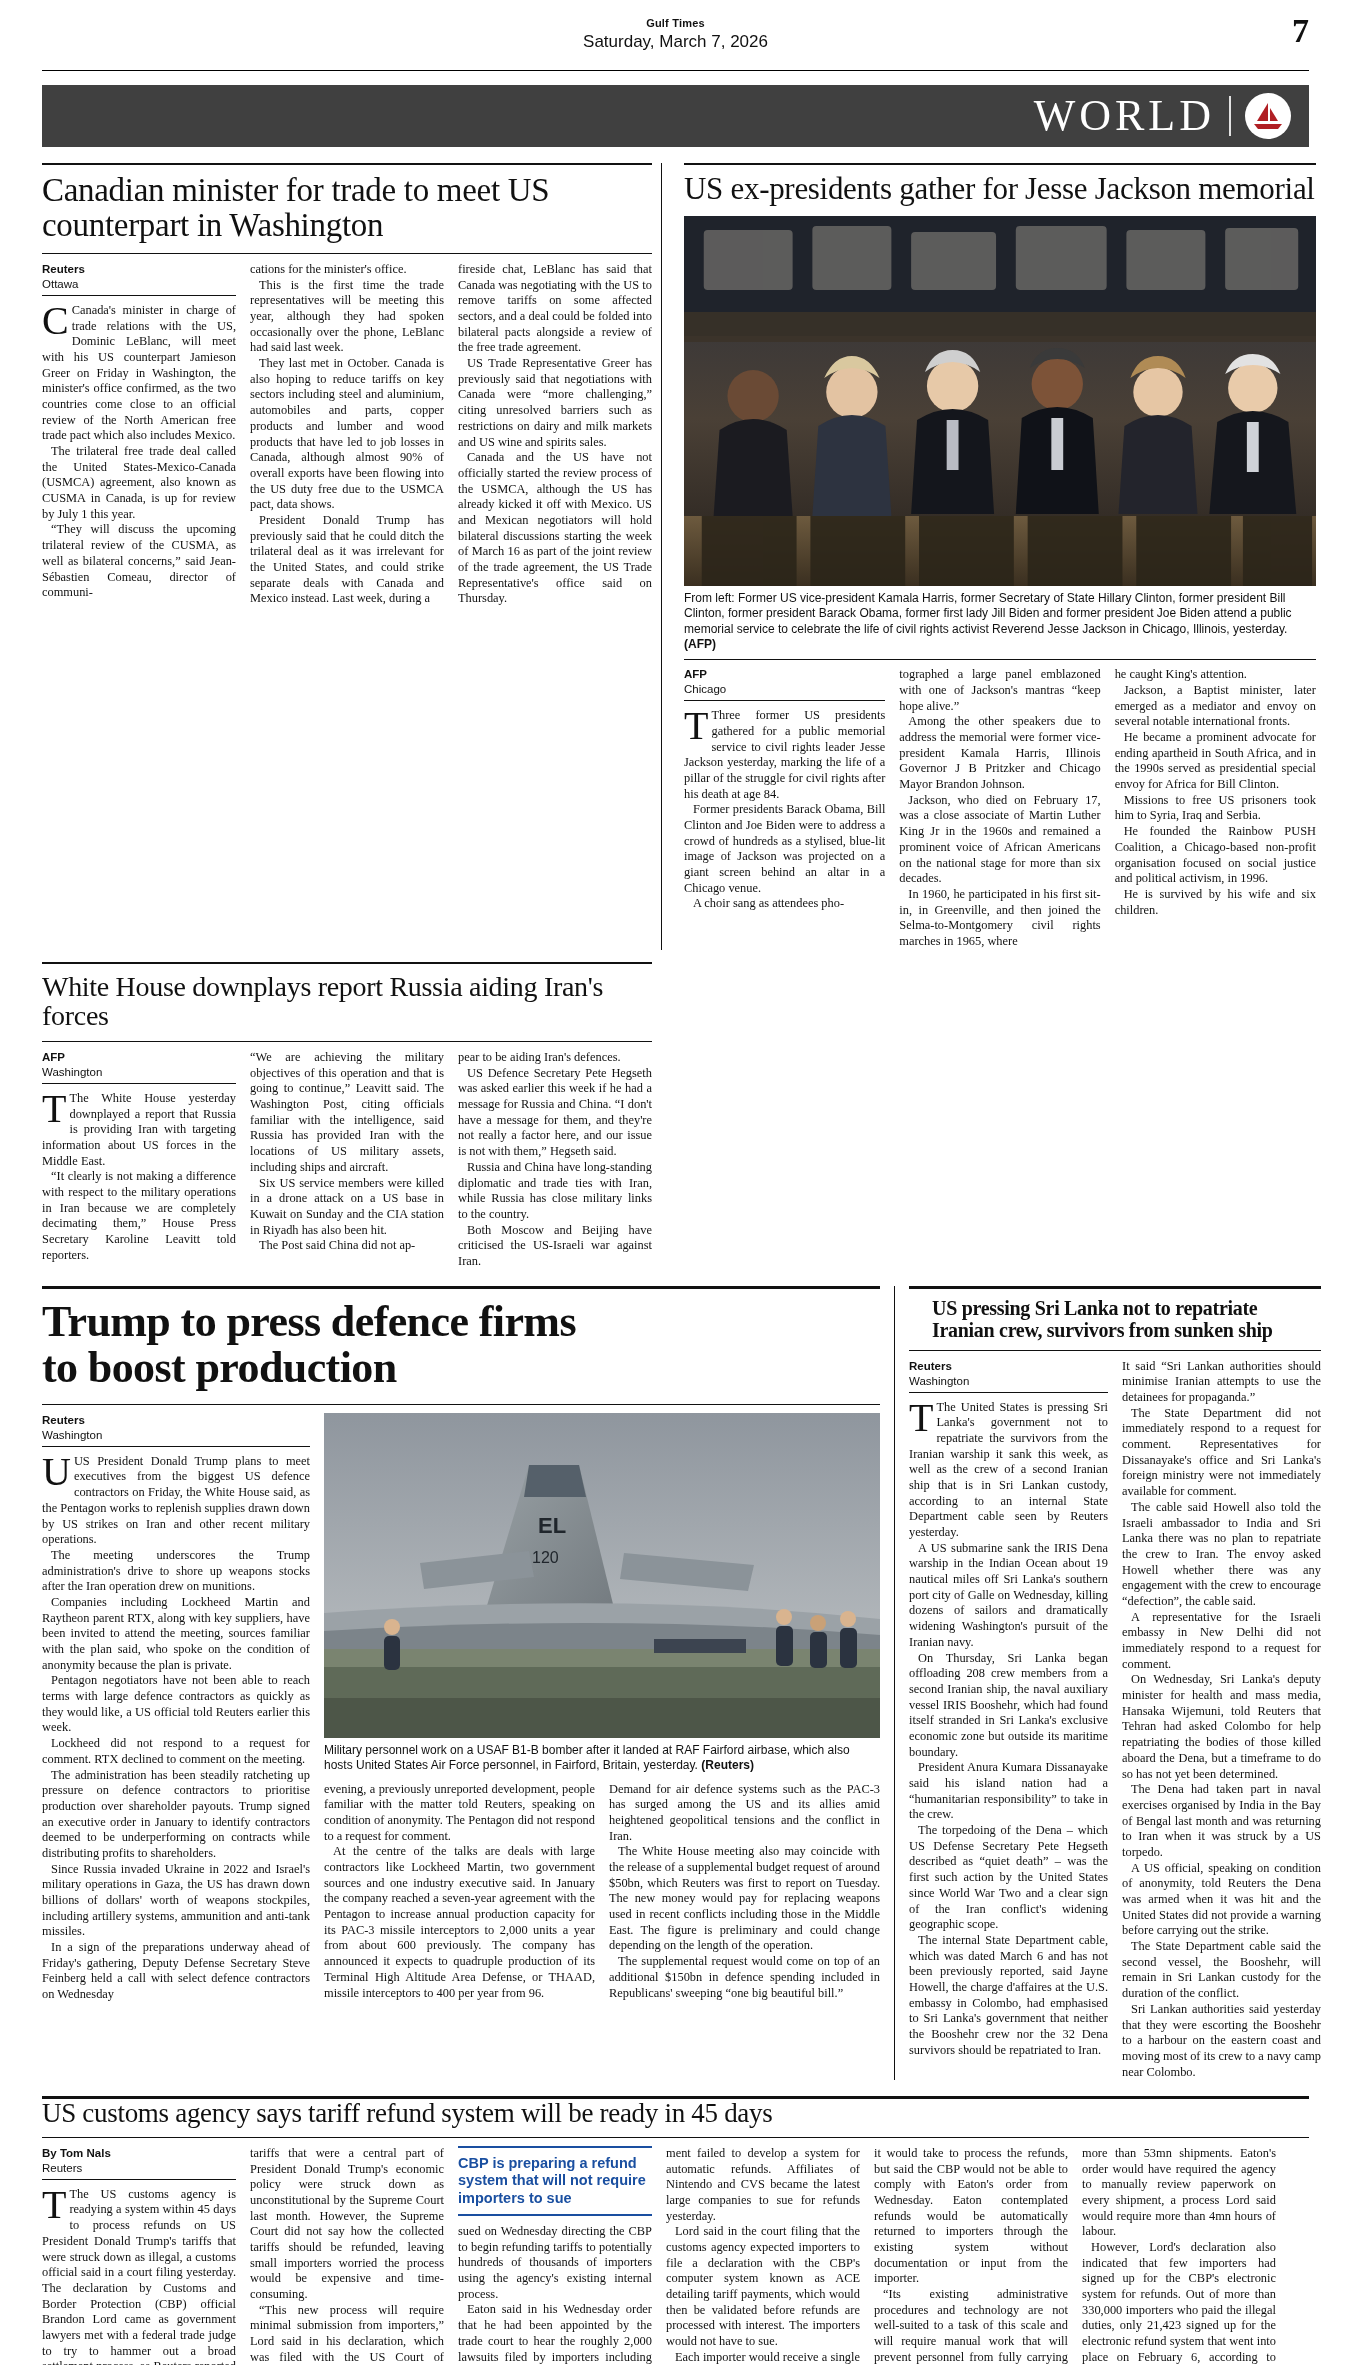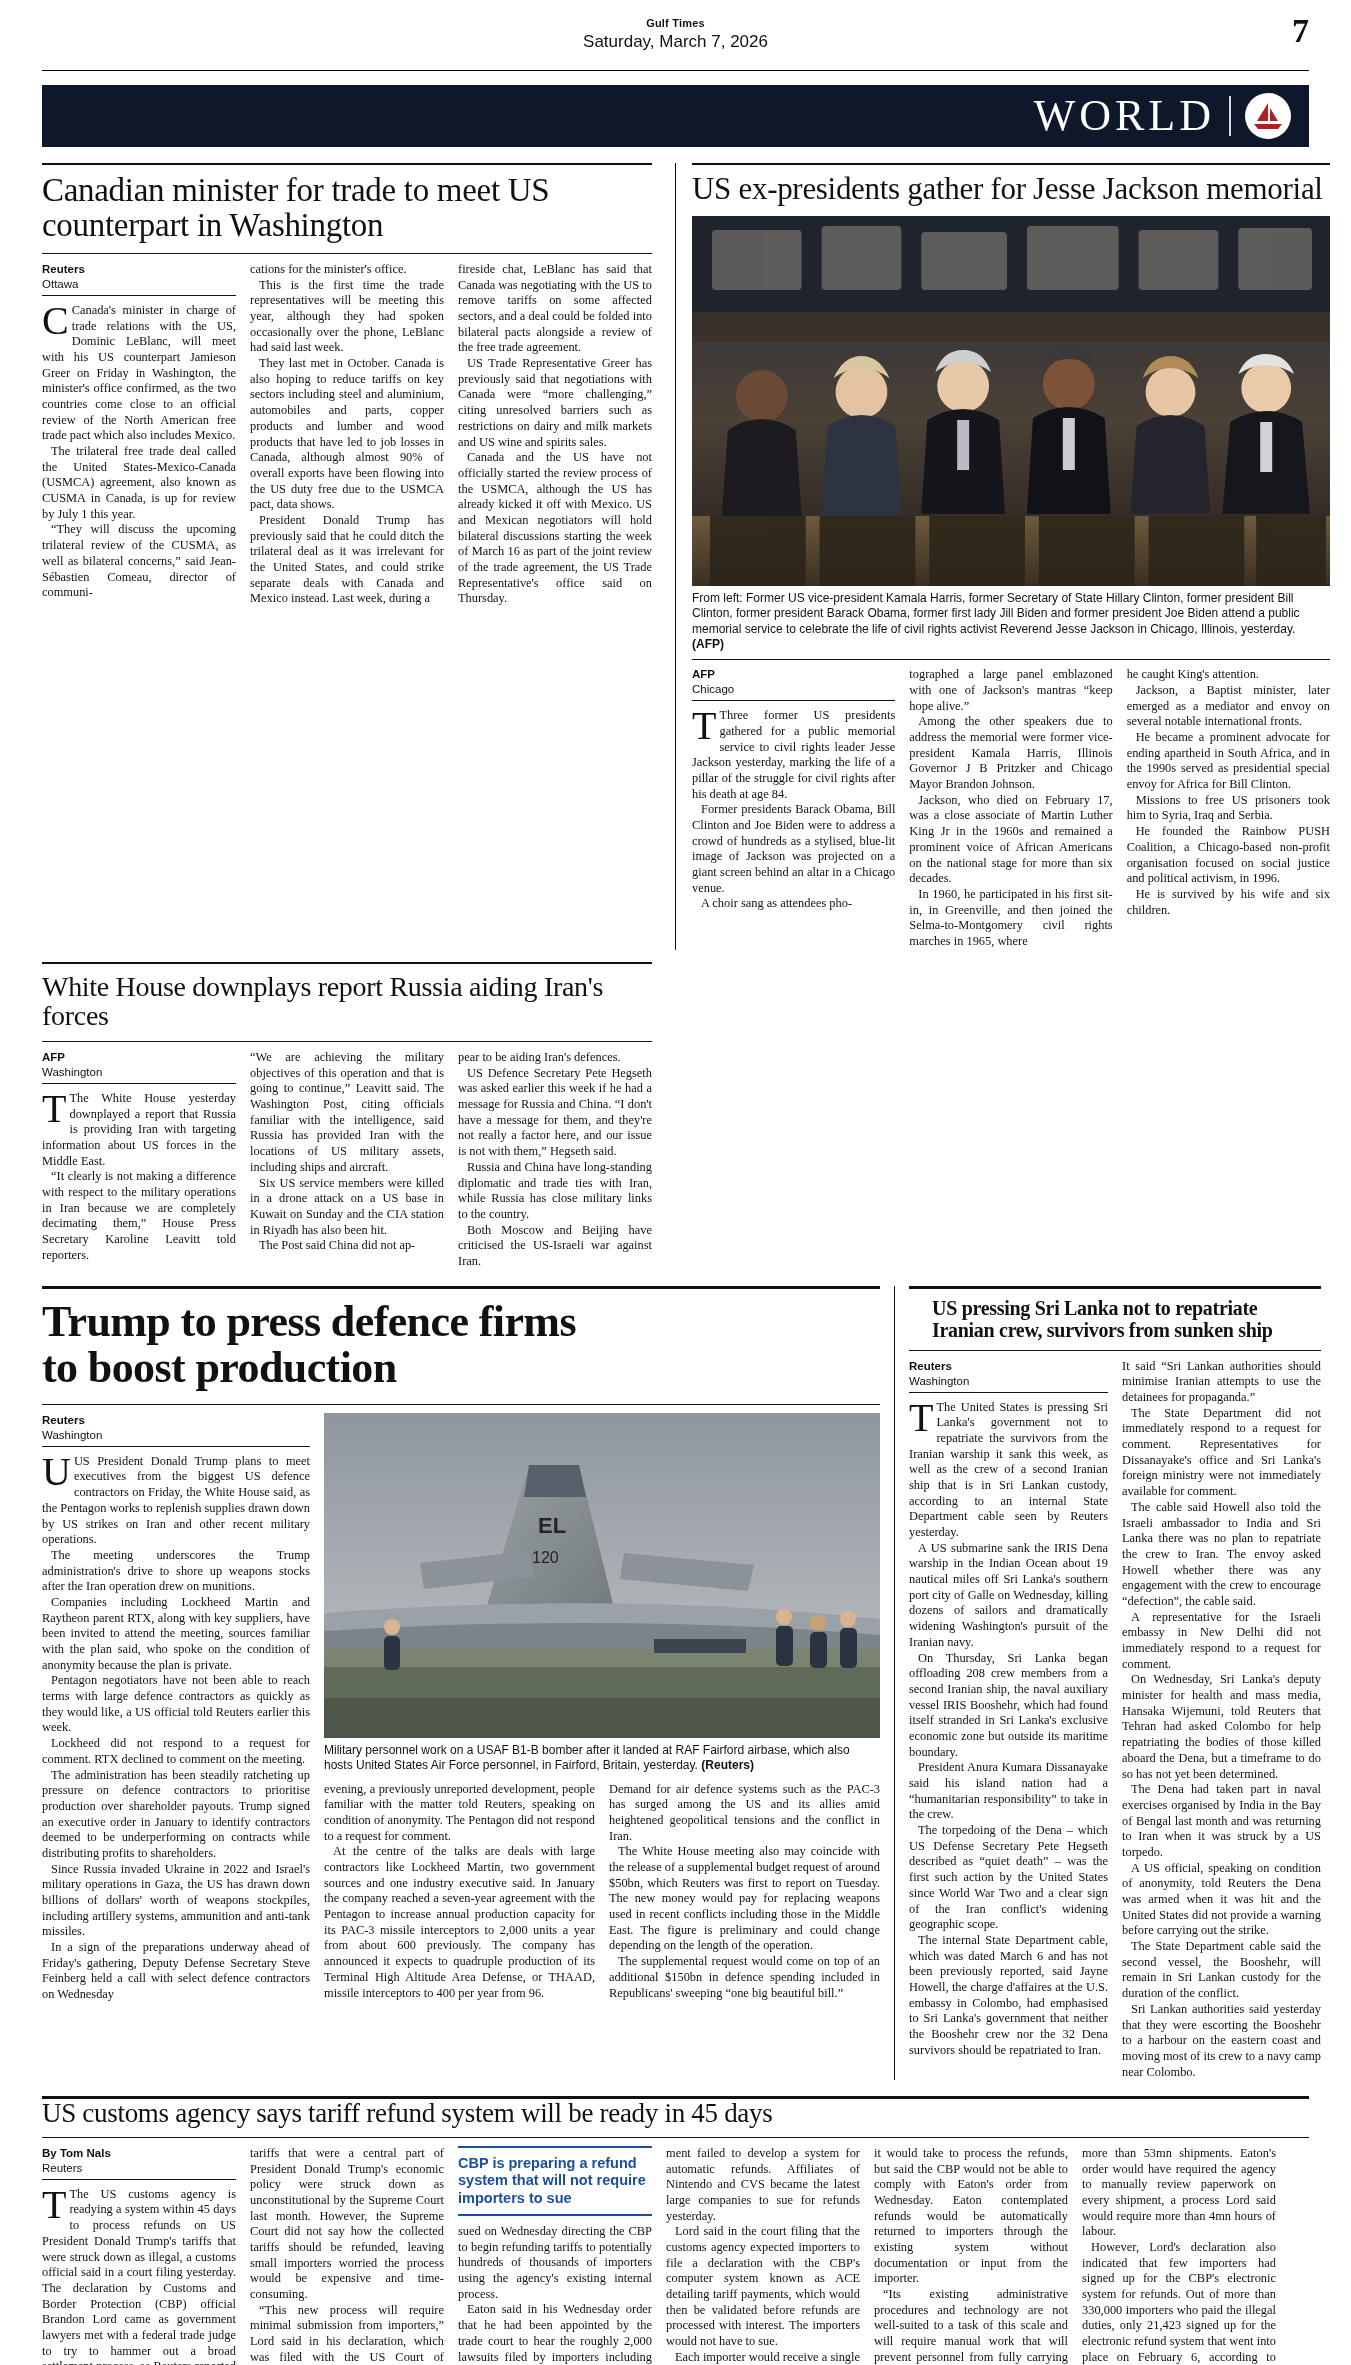--- a/index.html
+++ b/index.html
@@ -54,21 +54,21 @@
     top: 12px;
     font-family: "Liberation Serif", serif;
     font-size: 34px;
     font-weight: bold;
   }
 
   
   .section-banner {
     margin-top: 14px;
     height: 62px;
-    background: #0f172a;
+    background: #404040;
     display: flex;
     align-items: center;
     justify-content: flex-end;
     padding-right: 18px;
     box-sizing: border-box;
   }
   .section-title {
     color: #fff;
     font-family: "Liberation Serif", serif;
     font-size: 44px;
@@ -234,21 +234,21 @@
           <p class="body">President Donald Trump has previously said that he could ditch the trilateral deal as it was irrelevant for the United States, and could strike separate deals with Canada and Mexico instead. Last week, during a</p>
         </div>
         <div class="col" style="width:194px;">
           <p class="body first">fireside chat, LeBlanc has said that Canada was negotiating with the US to remove tariffs on some affected sectors, and a deal could be folded into bilateral pacts alongside a review of the free trade agreement.</p>
           <p class="body">US Trade Representative Greer has previously said that negotiations with Canada were “more challenging,” citing unresolved barriers such as restrictions on dairy and milk markets and US wine and spirits sales.</p>
           <p class="body">Canada and the US have not officially started the review process of the USMCA, although the US has already kicked it off with Mexico. US and Mexican negotiators will hold bilateral discussions starting the week of March 16 as part of the joint review of the trade agreement, the US Trade Representative's office said on Thursday.</p>
         </div>
       </div>
     </div>
 
-    <div class="col vline" style="width:655px; padding-left:16px; margin-left:23px;" id="art-usex">
+    <div class="col vline" style="width:655px; padding-left:22px; margin-left:9px;" id="art-usex">
       <div class="rule-thick"></div>
       <h1 class="headline" style="margin-top:8px;">US ex-presidents gather for Jesse Jackson memorial</h1>
 
       <div class="photo" style="height:370px; margin-top:10px;">
         <svg width="100%" height="370" viewBox="0 0 640 370" preserveAspectRatio="none">
           <defs>
             <linearGradient id="gwall" x1="0" y1="0" x2="0" y2="1">
               <stop offset="0%" stop-color="#2a2f3a"></stop>
               <stop offset="55%" stop-color="#4a4036"></stop>
               <stop offset="100%" stop-color="#241f1b"></stop>

